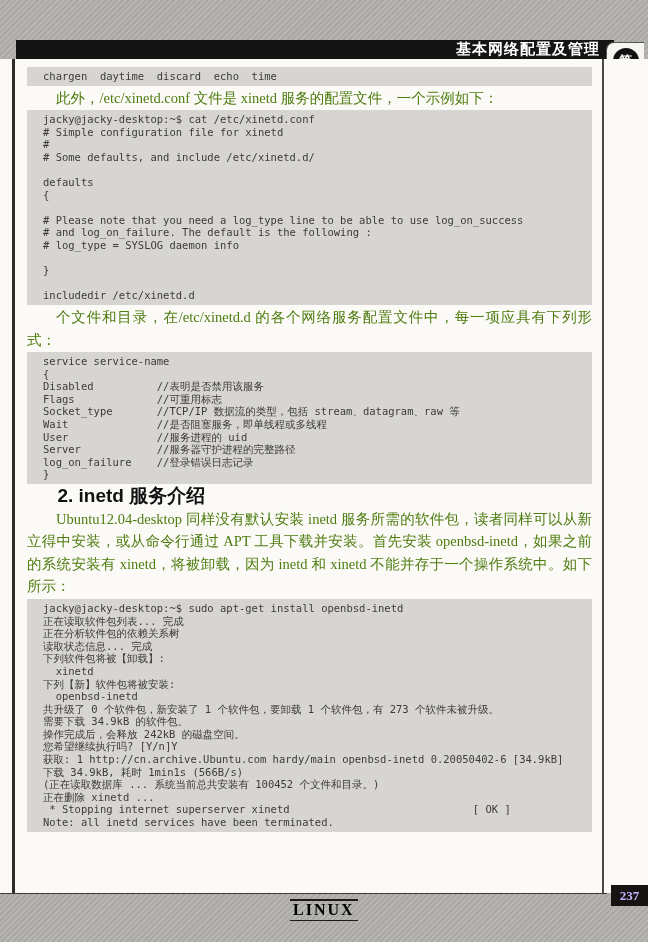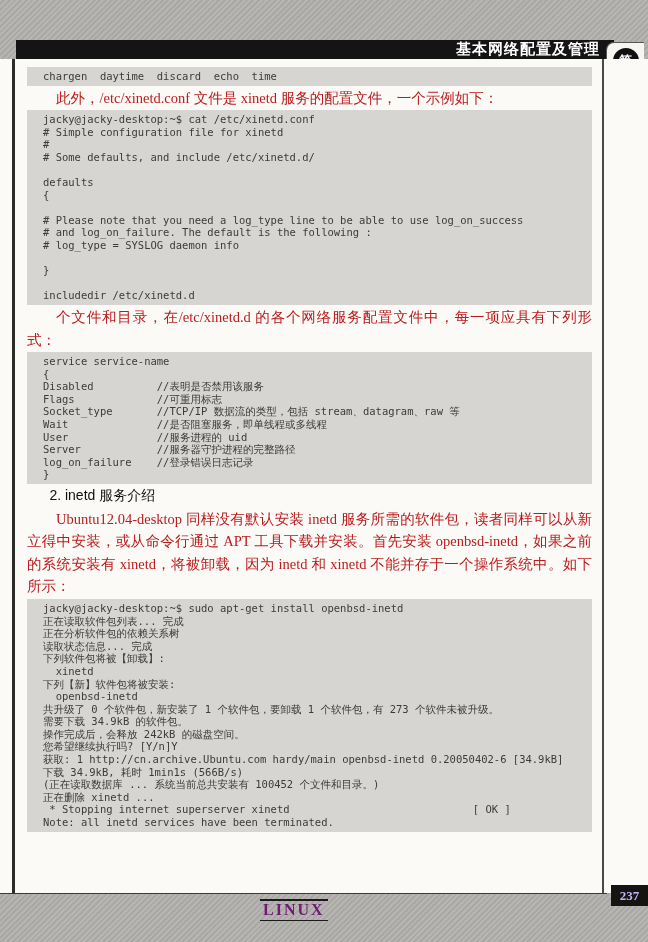--- a/index.html
+++ b/index.html
@@ -64,43 +64,43 @@
     font-family: "DejaVu Sans Mono", "Liberation Mono", monospace;
     font-size: 10.5px; line-height: 12.6px;
     color: #3c3b39;
     background: #d7d5d1;
     white-space: pre;
     padding: 3px 6px 3px 16px;
     overflow: hidden;
   }
   .para {
     font-size: 14.5px; line-height: 22.5px;
-    color: #b91c1c;
+    color: #4d7c0f;
     text-indent: 2em;
     text-align: justify;
     margin: 1px 0;
   }
   .heading {
-    font-size: 14px; line-height: 23px;
-    font-weight: normal;
+    font-size: 19px; line-height: 23px;
+    font-weight: bold;
     color: #111;
     font-family: "Liberation Sans", "DejaVu Sans", sans-serif;
     text-indent: 1.6em;
   }
   
   .footer-rule {
     position: absolute; left: 0; top: 893px;
     width: 607px; height: 0;
     border-top: 1.5px solid #3a3937;
   }
   .footer-logo {
-    position: absolute; left: 260px; top: 899px;
+    position: absolute; left: 290px; top: 899px;
     font-family: "Liberation Serif", "DejaVu Serif", serif;
     font-weight: bold; font-size: 16px; letter-spacing: 2px;
-    color: #701a75;
+    color: #000000;
     border-top: 2px solid #1c1b1a;
     border-bottom: 1px solid #1c1b1a;
     padding: 0 3px 1px 3px;
   }
   .page-number-box {
     position: absolute; right: 0; top: 885px;
     width: 37px; height: 21px;
     background: #151413; color: #c4b5fd;
     font-family: "Liberation Serif", "DejaVu Serif", serif;
     font-weight: bold; font-size: 13px;

